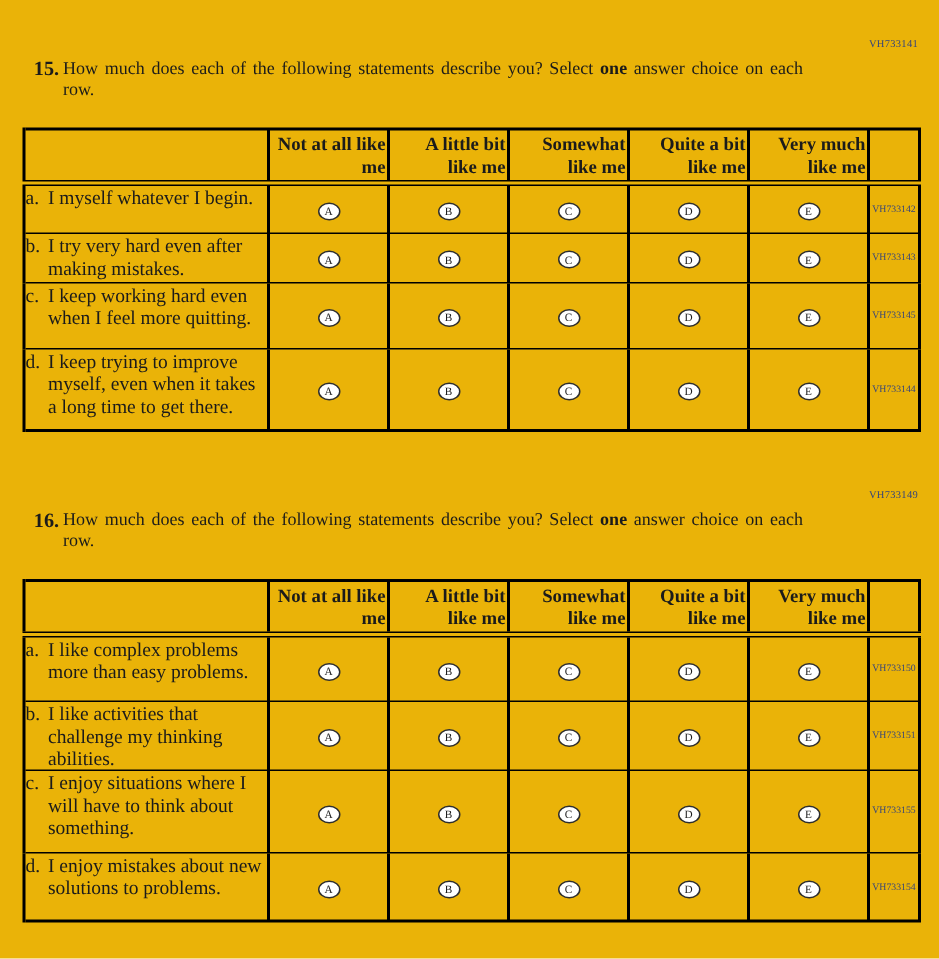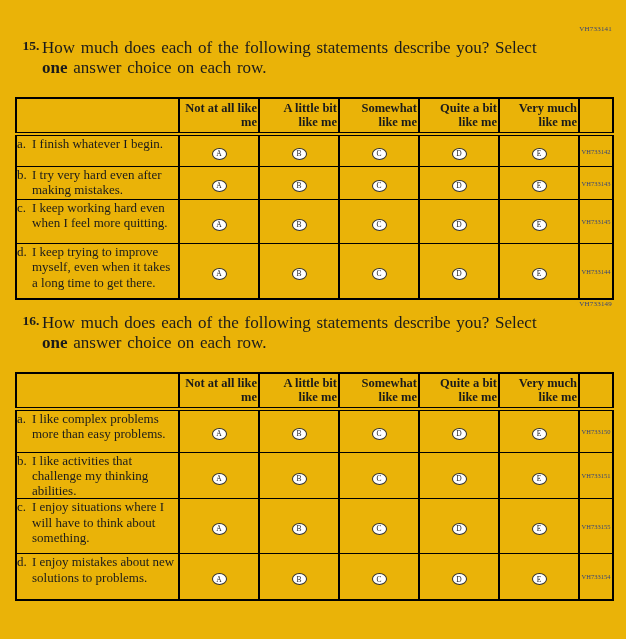--- a/index.html
+++ b/index.html
@@ -13,24 +13,24 @@
     overflow: hidden;
   }
   .qcode {
     text-align: right;
     padding-right: 14px;
     font-size: 7px;
     color: #37457a;
     letter-spacing: 0.2px;
   }
   .qcode.first  { padding-top: 25px; }
-  .qcode.second { }
+  .qcode.second { padding-top: 38px; }
   .question { display: flex; margin: 5px 0 0 20px; width: 535px; }
   .qnum  { font-weight: bold; width: 22px; flex-shrink: 0; font-size: 13.5px; line-height: 1.18; text-align: center; }
-  .qtext { font-size: 17px; line-height: 1.18; word-spacing: 1.5px; }
+  .qtext { font-size: 12px; line-height: 1.18; word-spacing: 1.5px; }
   .qtext .bold { font-weight: bold; }
   table.resp {
     border-collapse: collapse;
     table-layout: fixed;
     width: 597px;
     margin: 19px 0 0 15px;
     border: 2px solid #000;
   }
   table.resp th, table.resp td {
     border: 2px solid #000;
@@ -101,21 +101,21 @@
       <th>A little bit like me</th>
       <th>Somewhat like me</th>
       <th>Quite a bit like me</th>
       <th>Very much like me</th>
       <th></th>
     </tr>
     <tr style="height:33px">
       <td class="stmt-cell">
         <div class="stmt">
               <span class="stmt-letter">a.</span>
-              <span class="stmt-text">I finish whatever I begin.</span>
+              <span class="stmt-text">I myself whatever I begin.</span>
             </div>
       </td>
       <td class="opt"><span class="bubble">A</span></td>
       <td class="opt"><span class="bubble">B</span></td>
       <td class="opt"><span class="bubble">C</span></td>
       <td class="opt"><span class="bubble">D</span></td>
       <td class="opt"><span class="bubble">E</span></td>
       <td class="code-cell">VH733142</td>
     </tr>
     <tr style="height:33px">

